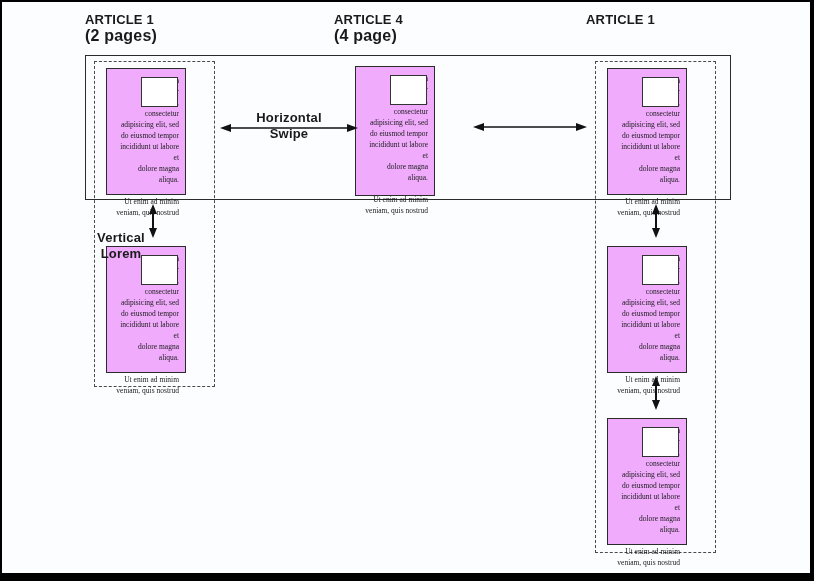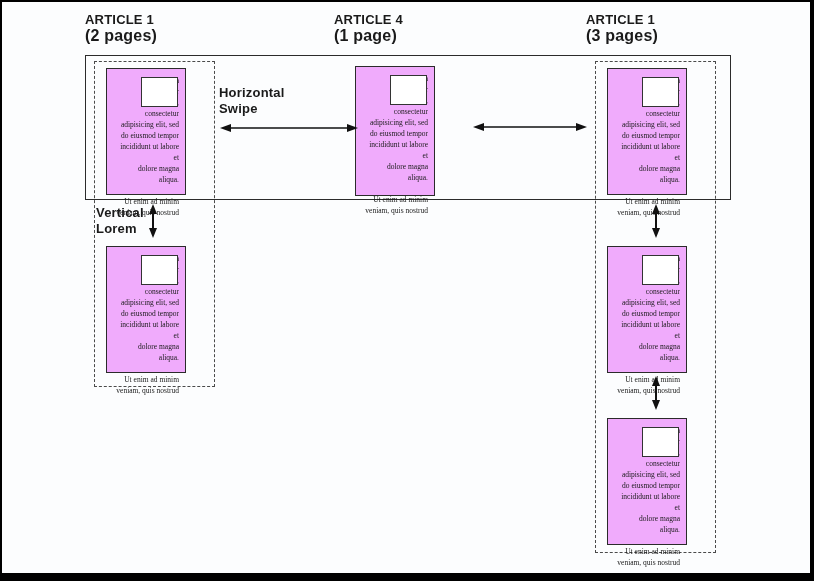--- a/index.html
+++ b/index.html
@@ -33,22 +33,22 @@
   .page-text{
     font-family:"Liberation Serif", serif;font-size:7.5px;line-height:11px;
     white-space:pre-line;color:var(--ink);
   }
   .img-placeholder{
     position:absolute;top:8px;right:7px;width:37px;height:30px;
     border:1px solid #333;background:#fff;
   }
 
   .swipe-label{
-    position:absolute;text-align:left;font-size:13px;font-weight:bold;
-    line-height:16px;white-space:pre-line;letter-spacing:0.2px;
+    position:absolute;text-align:center;font-size:13px;font-weight:bold;
+    line-height:16px;white-space:pre-line;letter-spacing:0.2px;margin-top:25px;
   }
   .swipe-label.h{left:219px;top:85px;width:140px;}
   .swipe-label.v{left:96px;top:205px;width:50px;}
 
   .arrow{position:absolute;color:#111;}
 </style>
 </head>
 <body>
 
 <div class="canvas">
@@ -57,25 +57,24 @@
   <div class="frame left"></div>
   <div class="frame right"></div>
   <div class="frame bottom"></div>
 
   <div class="article-header" style="left:85px;top:12px;">
     <div class="article-title">ARTICLE 1</div>
     <div class="article-subtitle">(2 pages)</div>
   </div>
   <div class="article-header" style="left:334px;top:12px;">
     <div class="article-title">ARTICLE 4</div>
-    <div class="article-subtitle">(1 page)</div>
+    <div class="article-subtitle">(4 page)</div>
   </div>
   <div class="article-header" style="left:586px;top:12px;">
     <div class="article-title">ARTICLE 1</div>
-    <div class="article-subtitle">(3 pages)</div>
   </div>
 
   <div class="band"></div>
 
   <div class="bounds a1"></div>
   <div class="bounds a3"></div>
 
   <div class="page" style="left:106px;top:68px;">
     <div class="img-placeholder"></div>
     <div class="page-text">Lorem

